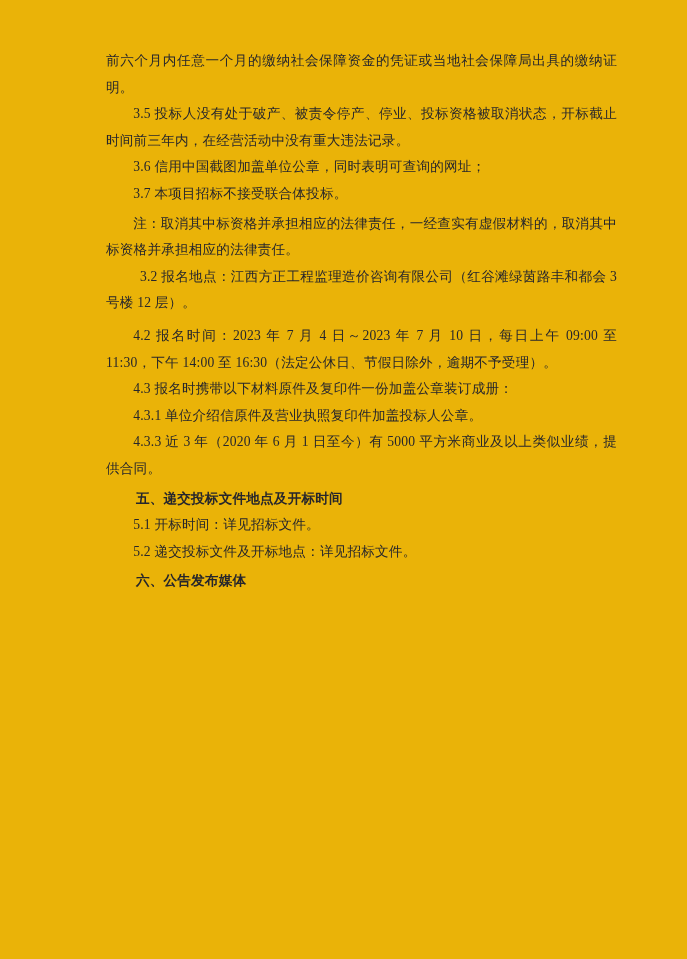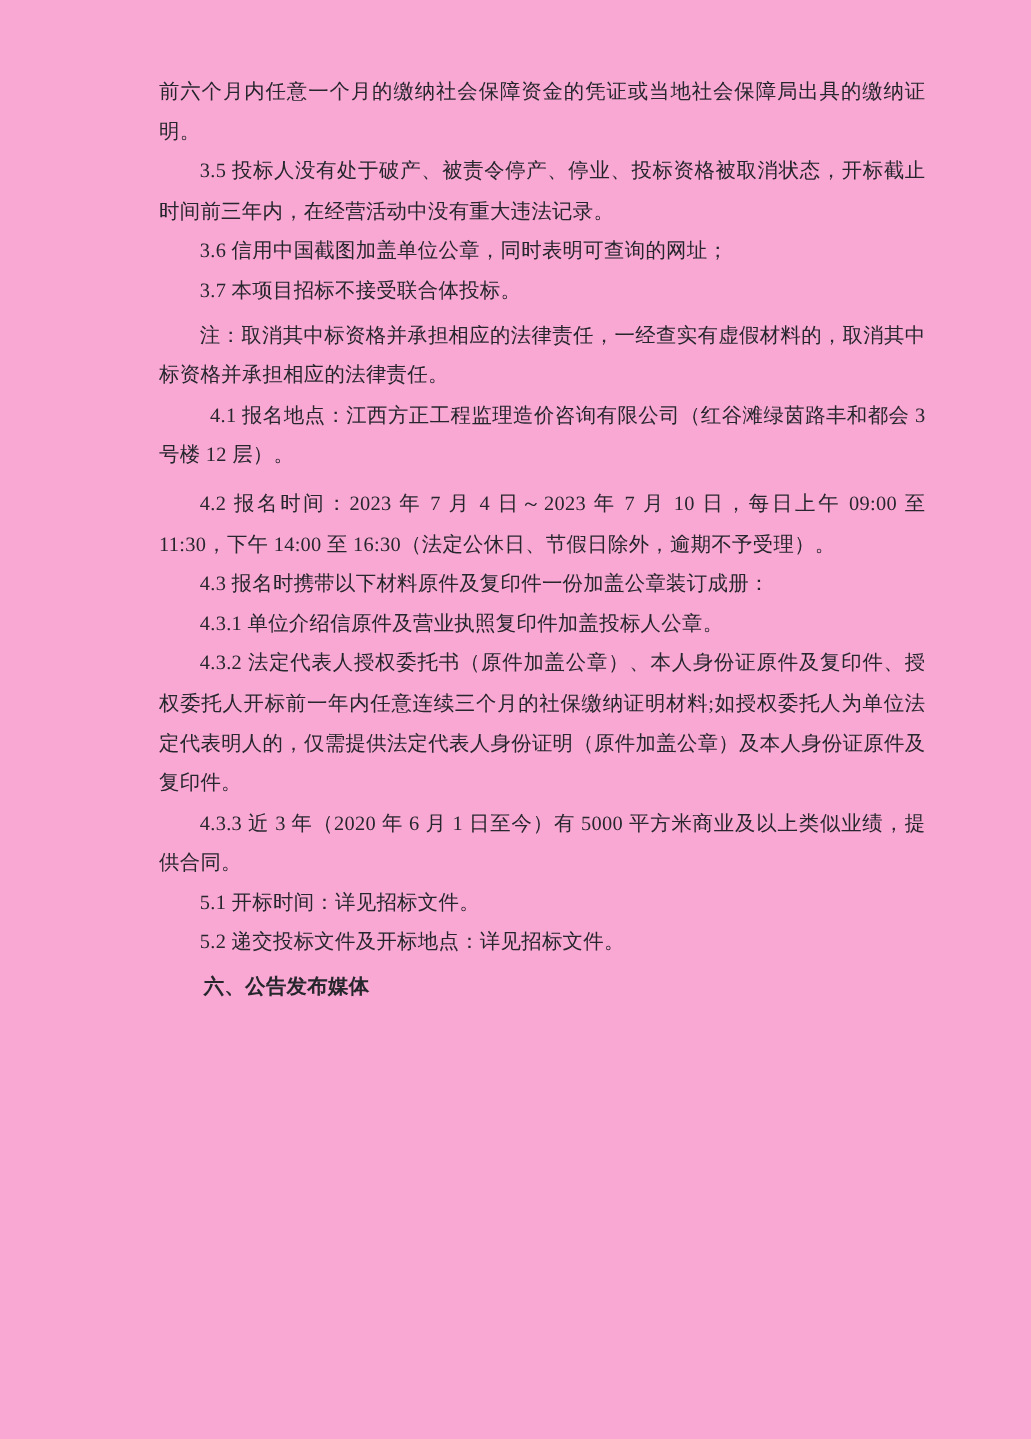--- a/index.html
+++ b/index.html
@@ -6,21 +6,21 @@
     margin: 0;
     padding: 0;
     background: #f2f2f2;
   }
   .page {
     position: relative;
     box-sizing: border-box;
     width: 687px;
     height: 959px;
     margin: 0 auto;
-    background: #f9a8d4;
+    background: #eab308;
     color: #26262c;
     font-family: "Liberation Serif", "DejaVu Serif", serif;
     font-size: 13.6px;
     line-height: 26.6px;
     padding: 48px 70px 16px 106px;
     overflow: hidden;
   }
   .page p {
     margin: 0;
     text-align: justify;
@@ -43,23 +43,23 @@
 </style>
 </head>
 <body>
 
 <div class="page">
   <p class="cont">前六个月内任意一个月的缴纳社会保障资金的凭证或当地社会保障局出具的缴纳证明。</p>
   <p>3.5 投标人没有处于破产、被责令停产、停业、投标资格被取消状态，开标截止时间前三年内，在经营活动中没有重大违法记录。</p>
   <p>3.6 信用中国截图加盖单位公章，同时表明可查询的网址；</p>
   <p>3.7 本项目招标不接受联合体投标。</p>
   <p class="sp-xs">注：取消其中标资格并承担相应的法律责任，一经查实有虚假材料的，取消其中标资格并承担相应的法律责任。</p>
-  <p class="indent-extra">4.1 报名地点：江西方正工程监理造价咨询有限公司（红谷滩绿茵路丰和都会 3 号楼 12 层）。</p>
+  <p class="indent-extra">3.2 报名地点：江西方正工程监理造价咨询有限公司（红谷滩绿茵路丰和都会 3 号楼 12 层）。</p>
   <p class="sp-sm">4.2 报名时间：2023 年 7 月 4 日～2023 年 7 月 10 日，每日上午 09:00 至 11:30，下午 14:00 至 16:30（法定公休日、节假日除外，逾期不予受理）。</p>
   <p>4.3 报名时携带以下材料原件及复印件一份加盖公章装订成册：</p>
   <p>4.3.1 单位介绍信原件及营业执照复印件加盖投标人公章。</p>
-  <p>4.3.2 法定代表人授权委托书（原件加盖公章）、本人身份证原件及复印件、授权委托人开标前一年内任意连续三个月的社保缴纳证明材料;如授权委托人为单位法定代表明人的，仅需提供法定代表人身份证明（原件加盖公章）及本人身份证原件及复印件。</p>
   <p>4.3.3 近 3 年（2020 年 6 月 1 日至今）有 5000 平方米商业及以上类似业绩，提供合同。</p>
+  <p class="head sp-xs">五、递交投标文件地点及开标时间</p>
   <p>5.1 开标时间：详见招标文件。</p>
   <p>5.2 递交投标文件及开标地点：详见招标文件。</p>
   <p class="head sp-xs">六、公告发布媒体</p>
 
 </div>
 
 </body></html>

